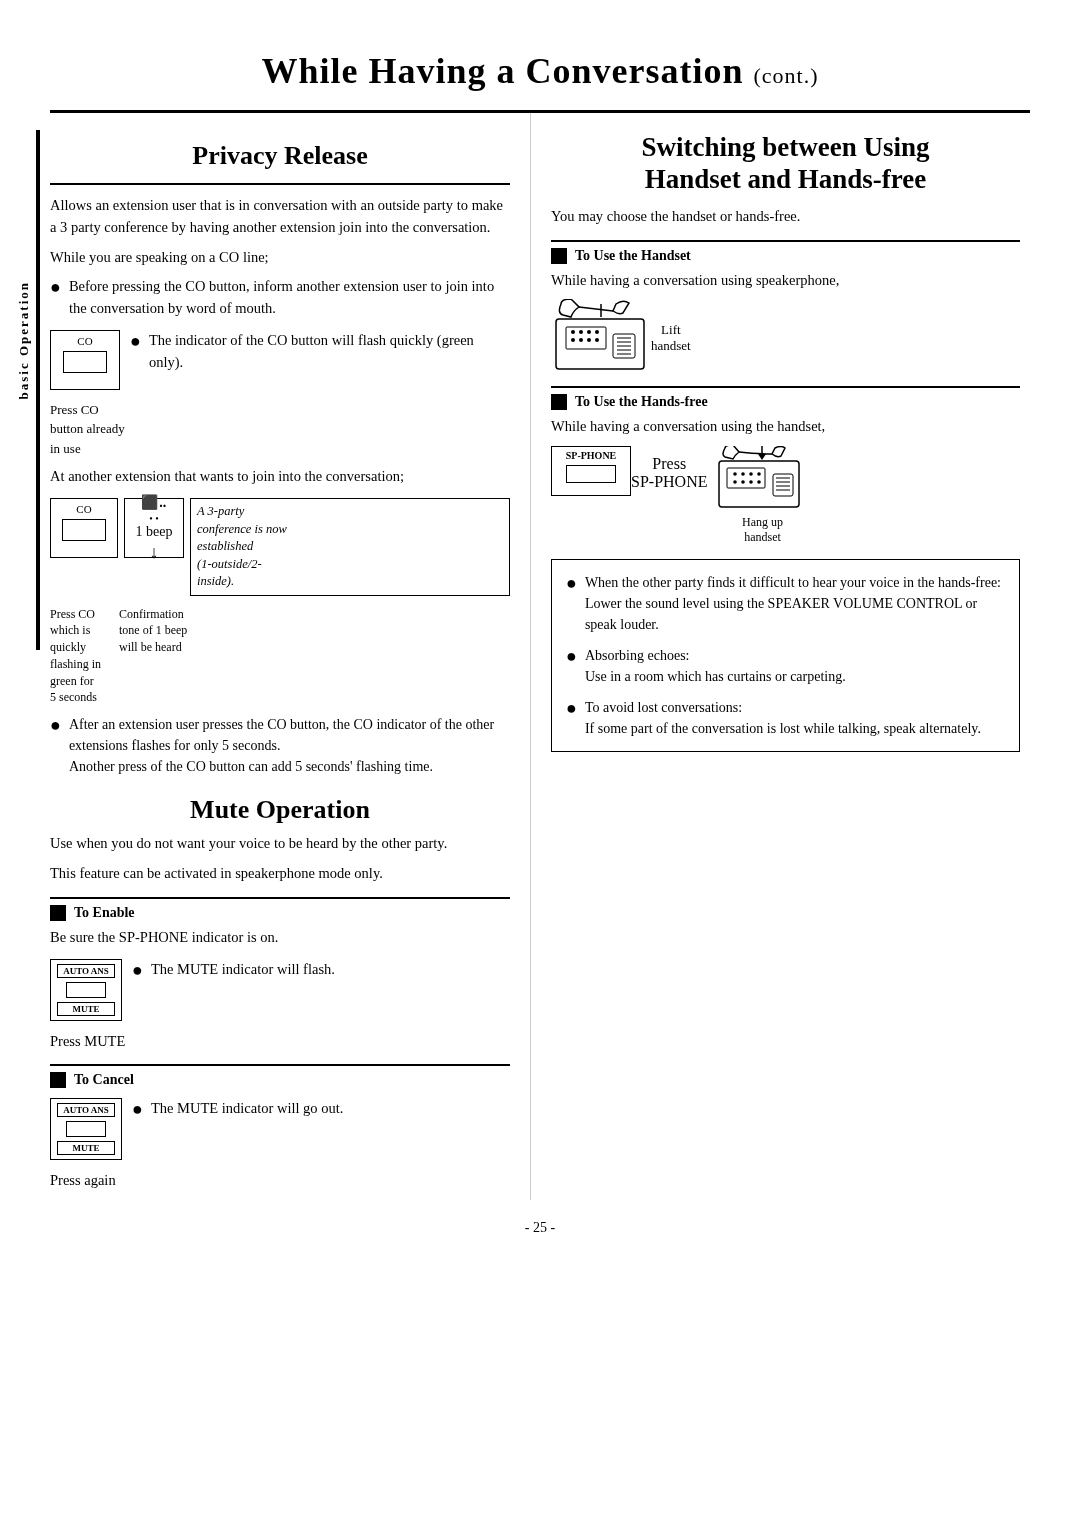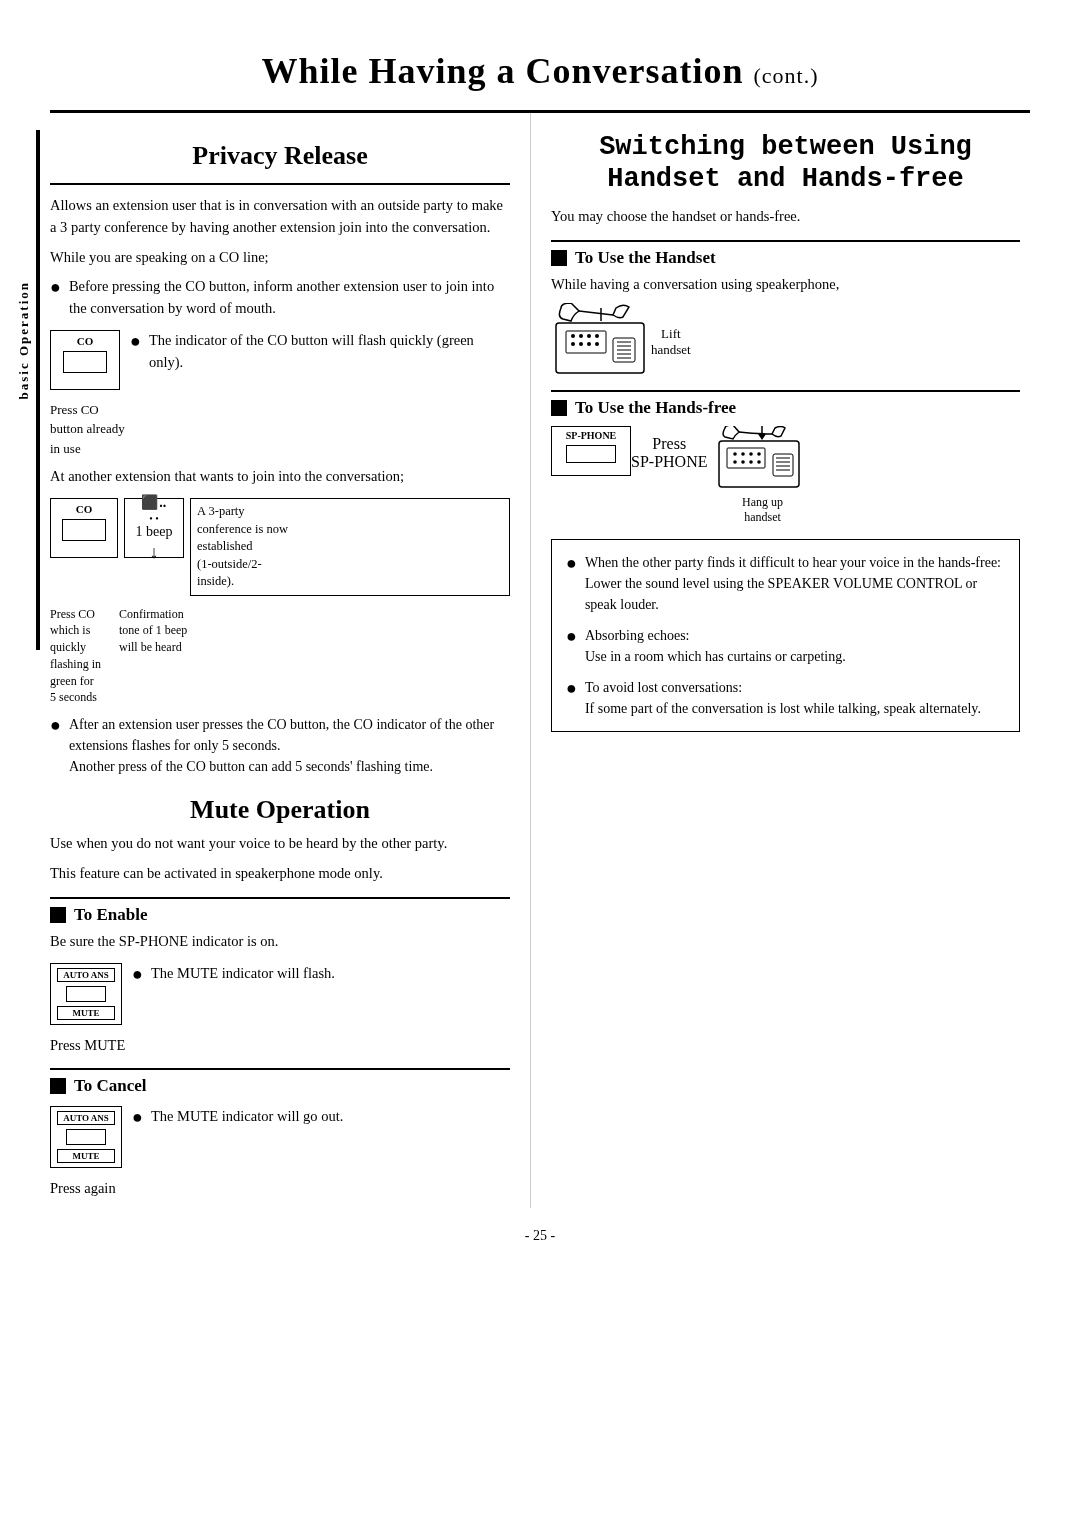--- a/index.html
+++ b/index.html
@@ -107,21 +107,21 @@
     }
     .black-square {
       width: 16px;
       height: 16px;
       background: #000;
       display: inline-block;
       margin-right: 8px;
       flex-shrink: 0;
     }
     .subsection-title {
-      font-size: 17px;
+      font-size: 14px;
       font-weight: bold;
     }
 
     
     .body-text {
       font-size: 14.5px;
       line-height: 1.5;
       margin-bottom: 8px;
     }
 
@@ -154,21 +154,21 @@
       height: 60px;
       display: flex;
       flex-direction: column;
       align-items: center;
       justify-content: flex-start;
       padding-top: 4px;
       flex-shrink: 0;
     }
     .co-label {
       font-size: 11px;
-      font-weight: bold;
+      font-weight: normal;
       text-align: center;
     }
     .co-indicator {
       width: 44px;
       height: 22px;
       border: 1.5px solid #000;
       margin-top: 4px;
       background: #fff;
     }
 
@@ -405,21 +405,21 @@
           <div style="display:flex; flex-direction:column; align-items:center;">
             <span style="font-size:14px; font-weight:bold;">⬛..</span>
             <span style="font-size:10px; margin-top:2px;">• •</span>
             <span style="font-size:14px;">1 beep</span>
 
             <span style="font-size:18px; margin-top:2px;">↓</span>
           </div>
         </div>
 
         <div class="conf-text-box">
-          <span style="white-space:pre-line; font-size:12.5px;">A 3-party
+          <span style="white-space:pre-line; font-size:12.5px;font-style:italic;">A 3-party
 conference is now
 established
 (1-outside/2-
 inside).</span>
         </div>
       </div>
 
       <div style="display:flex; gap:10px; margin: 4px 0 8px 0;">
         <p class="press-co-quickly" style="white-space:pre-line;">Press CO
 which is
@@ -479,21 +479,21 @@
           <span>The MUTE indicator will go out.</span>
         </div>
       </div>
 
       <p class="body-text">Press again</p>
 
     </div>
 
     <div class="right-col">
 
-      <h2 class="switching-title" style="white-space:pre-line;font-family:Liberation Mono, monospace;">Switching between Using
+      <h2 class="switching-title" style="white-space:pre-line;">Switching between Using
 Handset and Hands-free</h2>
 
       <p class="body-text">You may choose the handset or hands-free.</p>
 
       <div class="subsection-header">
         <span class="black-square"></span>
         <span class="subsection-title">To Use the Handset</span>
       </div>
 
       <p class="body-text">While having a conversation using speakerphone,</p>
@@ -529,20 +529,21 @@
         </svg>
         <p class="lift-label" style="white-space:pre-line;">Lift
 handset</p>
       </div>
 
       <div class="subsection-header">
         <span class="black-square"></span>
         <span class="subsection-title">To Use the Hands-free</span>
       </div>
 
+      <p class="body-text">While having a conversation using the handset,</p>
 
       <div class="handsfree-row">
 
         <div style="display:flex; align-items:center;">
           <div class="sp-phone-box">
             <span class="sp-phone-label">SP-PHONE</span>
             <div class="sp-phone-indicator"></div>
           </div>
           <span style="font-size:16px; margin-top:4px; text-align:center; white-space:pre-line;">Press
 SP-PHONE</span>

